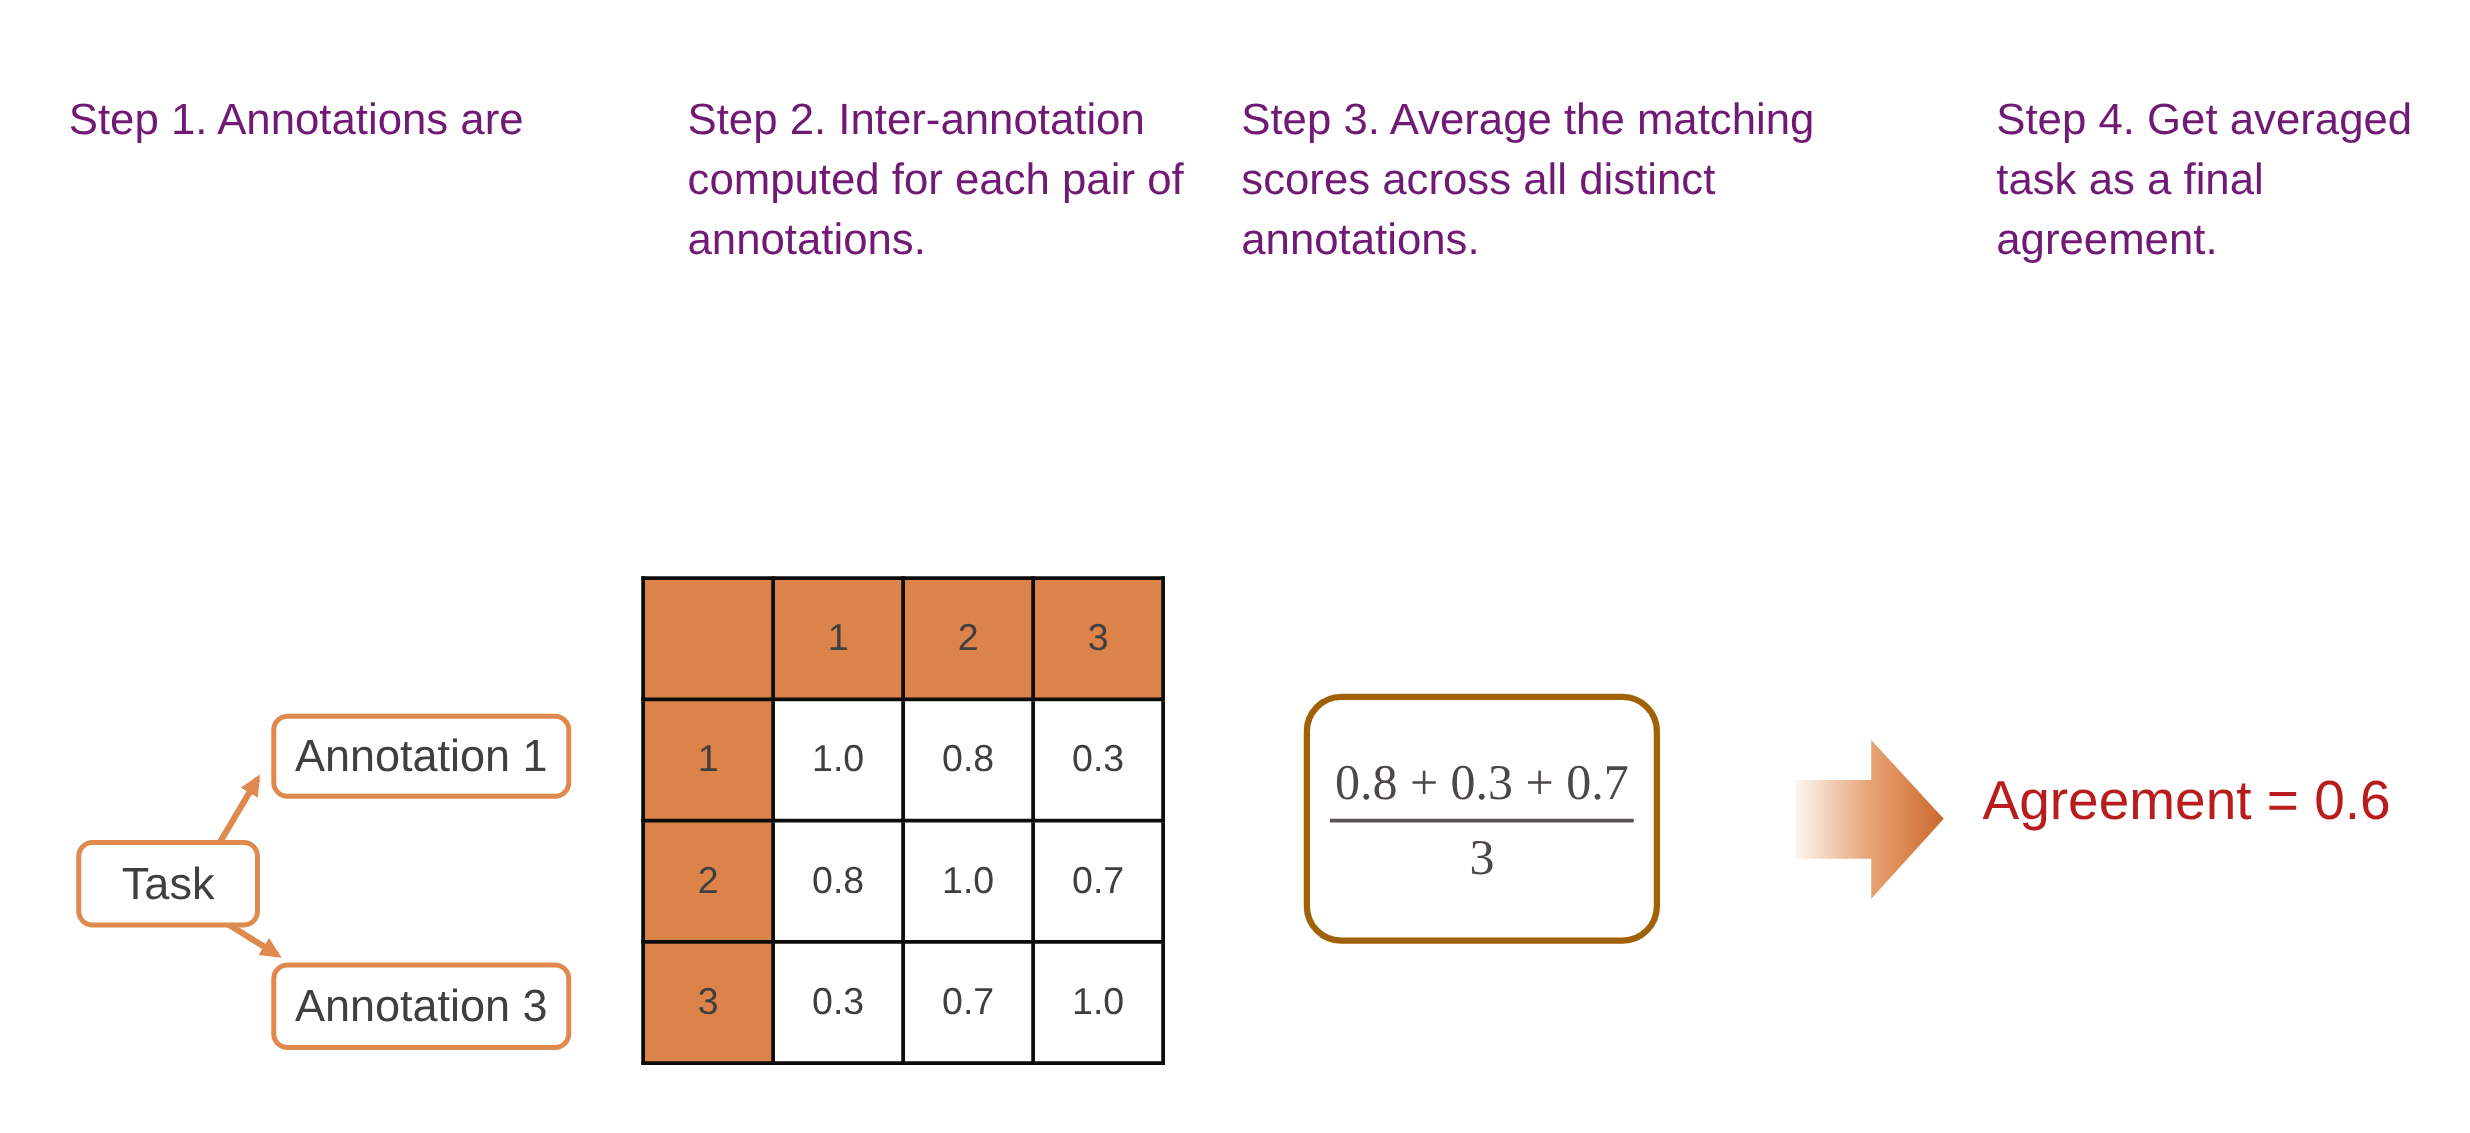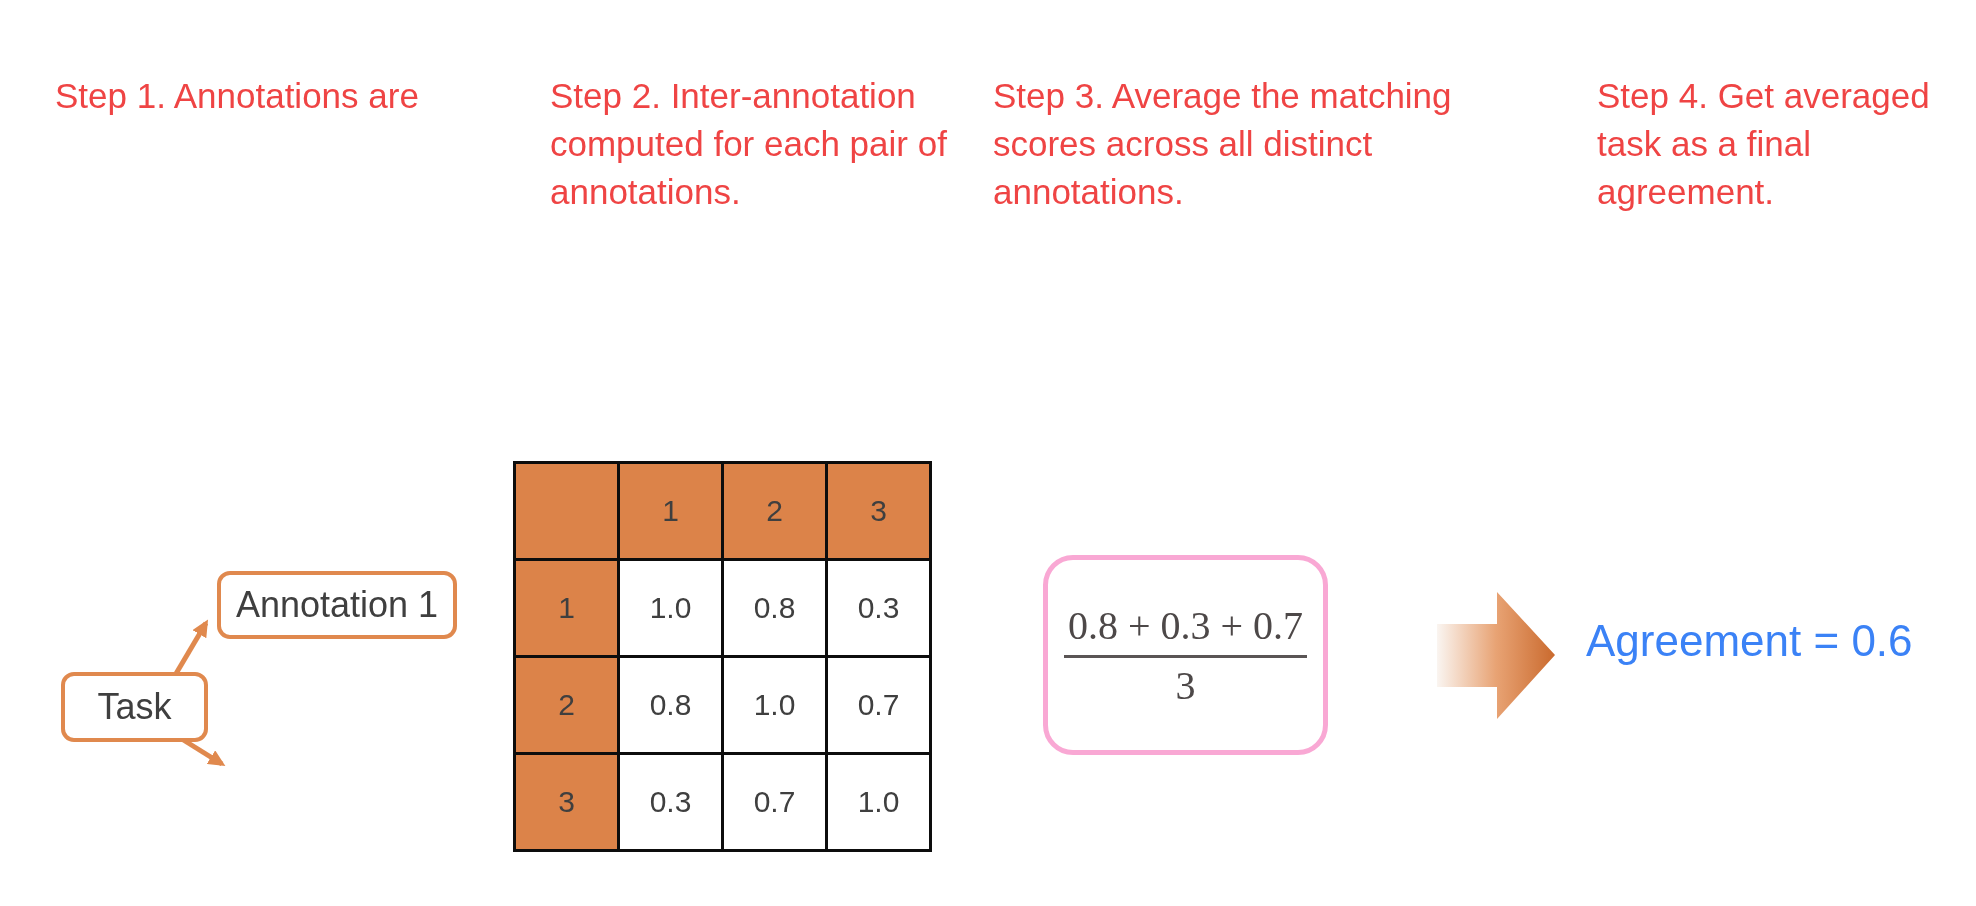--- a/index.html
+++ b/index.html
@@ -9,21 +9,21 @@
     height: 906px;
     background: #ffffff;
     overflow: hidden;
     font-family: "Liberation Sans", sans-serif;
   }
   
   .step-text {
     position: absolute;
     font-size: 35px;
     line-height: 48px;
-    color: #ef4444;
+    color: #701a75;
     white-space: nowrap;
   }
   .step-text .bold { font-weight: bold; }
 
   
   .flow-box {
     position: absolute;
     box-sizing: border-box;
     border: 4px solid #E0894E;
     border-radius: 13px;
@@ -63,21 +63,21 @@
     padding: 0;
   }
   .matrix td.hdr { background: #DC8349; }
 
   
   .formula-box {
     position: absolute;
     left: 1043px; top: 555px;
     width: 285px; height: 200px;
     box-sizing: border-box;
-    border: 5px solid #f9a8d4;
+    border: 5px solid #a16207;
     border-radius: 30px;
     background: #ffffff;
     display: flex;
     align-items: center;
     justify-content: center;
   }
   .fraction {
     display: inline-block;
     text-align: center;
     font-family: "Liberation Serif", "DejaVu Serif", serif;
@@ -88,21 +88,21 @@
   .fraction .den {
     border-top: 3px solid #5a5555;
     padding-top: 4px;
   }
 
   
   .result-text {
     position: absolute;
     left: 1586px; top: 616px;
     font-size: 44px;
-    color: #3b82f6;
+    color: #b91c1c;
     white-space: nowrap;
   }
 </style>
 </head>
 <body>
 
 <div class="canvas">
 
   <div class="step-text" style="left:55px; top:72px;">
     <div>Step 1. Annotations are</div>
@@ -142,20 +142,23 @@
     <line x1="161" y1="726" x2="222" y2="764" stroke="#E0894E" stroke-width="5" marker-end="url(#arrowhead)"></line>
     <polygon points="1437,624 1497,624 1497,592 1555,655 1497,719 1497,687 1437,687" fill="url(#blockArrowGrad)"></polygon>
   </svg>
 
   <div class="flow-box" style="left:13px; top:672px; width:147px; height:70px;margin-left:48px;">
     <span>Task</span>
   </div>
   <div class="flow-box" style="left:217px; top:571px; width:240px; height:68px;">
     <span>Annotation 1</span>
   </div>
+  <div class="flow-box" style="left:217px; top:770px; width:240px; height:70px;">
+    <span>Annotation 3</span>
+  </div>
 
   <table class="matrix">
     <tbody>
       <tr>
         <td class="hdr"></td>
         <td class="hdr">1</td>
         <td class="hdr">2</td>
         <td class="hdr">3</td>
       </tr>
       <tr>

